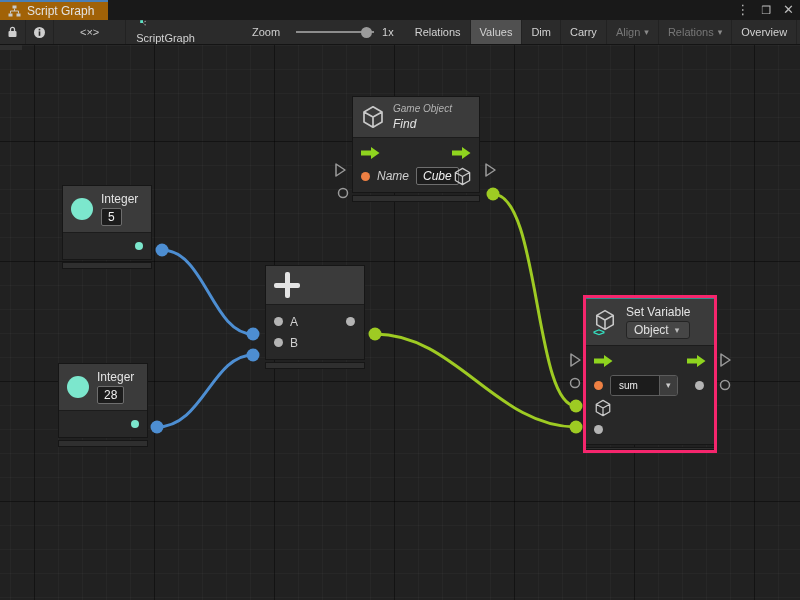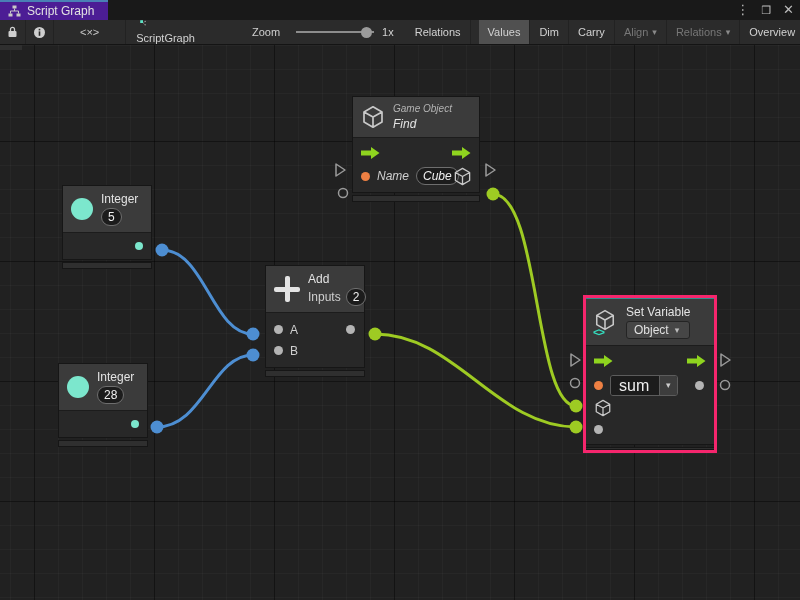--- a/index.html
+++ b/index.html
@@ -1,33 +1,33 @@
 <!DOCTYPE html>
 <html style="--wire-blue: #4d8ed2; --wire-green: #9ecb23; --flow-green: #8fd41f; --selection: #f5266d; --header-accent: #2e8f8f; --mint: #7ce7cd; --orange: #ee8043; --port-gray: #b4b4b4; --focus-blue: #4a7fb5;"><head>
 <meta charset="utf-8">
 <style>
   * { margin:0; padding:0; box-sizing:border-box; }
   html,body { width:800px; height:600px; overflow:hidden; }
   body { font-family:"Liberation Sans", sans-serif; background:#191919; color:#ddd; }
 
   
   .tabbar { height:20px; background:#191919; display:flex; align-items:stretch; position:relative; }
-  .tab { display:flex; align-items:center; gap:6px; padding:0 14px 0 8px; background:#4c1d95;
+  .tab { display:flex; align-items:center; gap:6px; padding:0 14px 0 8px; background:#a16207;
          border-top:2px solid var(--focus-blue,#4a7fb5); font-size:12px; color:#e2e2e2; }
   .win-controls { position:absolute; right:6px; top:0; height:20px; display:flex; align-items:center; gap:12px;
                   color:#bdbdbd; font-size:13px; }
   .win-controls span { cursor:default; line-height:20px; }
 
   .toolbar { height:25px; background:#2b2b2b; border-bottom:1px solid #141414; display:flex; align-items:stretch;
              font-size:11px; color:#d2d2d2; }
   .tool-btn { display:flex; align-items:center; justify-content:center; padding:12px 9px; border-right:1px solid #222;
               white-space:nowrap; cursor:default; }
   .tool-btn.icon-btn { padding:0 7px; }
   .tool-btn.wide { padding:0 26px; }
-  .tool-btn.active { background:#505050;margin-left:8px; }
+  .tool-btn.active { background:#505050; }
   .tool-btn.disabled { color:#777; }
   .tool-btn .dd { margin-left:4px; font-size:9px; color:#8a8a8a; }
   .tool-label { display:flex; align-items:center; padding:0 8px; color:#cfcfcf;margin-left:29px; }
   .graph-name { display:flex; align-items:flex-start; gap:6px; padding:0 10px;flex-direction:column; }
   .zoom-group { display:flex; align-items:center; gap:8px; padding:0 10px; }
   .slider { position:relative; width:78px; height:12px; display:flex; align-items:center; }
   .slider .track { width:100%; height:2px; background:#8d8d8d; }
   .slider .handle { position:absolute; right:2px; top:1px; width:11px; height:11px; border-radius:50%; background:#9b9b9b; }
   .right-group { display:flex; align-items:stretch; margin-left:2px; }
 
@@ -60,41 +60,41 @@
   .node-title { font-size:12px; color:#e3e3e3; }
   .node-sub { font-size:10px; color:#b3b3b3; margin-bottom:1px; }
   .node-footer { margin-top:2px; height:7px; background:#2f2f2f; border:1px solid #161616; }
   .node-body { padding:4px 0; }
   .row { display:flex; align-items:center; gap:7px; padding:0 8px; }
   .port-label { font-size:12px; color:#cfcfcf; }
   .dot { width:9px; height:9px; border-radius:50%; flex:0 0 auto; }
   .dot.gray { background:var(--port-gray); }
   .dot.orange { background:var(--orange); }
   .dot.mint-sm { width:8px; height:8px; background:var(--mint); }
-  .value-box { background:#1c1c1c; border:1px solid #6e6e6e; border-radius:9px; padding:0 6px;
+  .value-box { background:#1c1c1c; border:1px solid #6e6e6e; border-radius:2px; padding:0 6px;
                font-size:12px; color:#efefef; line-height:16px; min-width:16px; text-align:right; }
   .mint-circle { width:22px; height:22px; border-radius:50%; background:var(--mint); flex:0 0 auto; }
   .plus-icon { position:relative; width:26px; height:26px; flex:0 0 auto; }
   .plus-icon::before { content:""; position:absolute; left:10.5px; top:0; width:5px; height:26px; background:#e4e4e4; border-radius:2px; }
   .plus-icon::after  { content:""; position:absolute; top:10.5px; left:0; height:5px; width:26px; background:#e4e4e4; border-radius:2px; }
   .flow-arrow { display:block; }
   .flow-arrow path { fill:var(--flow-green); }
   .cube-icon path { fill:none; stroke:#c9c9c9; stroke-width:1.4; stroke-linejoin:round; }
   .hcol { display:flex; flex-direction:column; gap:2px; }
 
   .selected-wrap { border:3px solid var(--selection); background:transparent; }
   .accent-bar { height:5px; background:var(--header-accent); }
   .sv-icon { position:relative; width:24px; height:26px; flex:0 0 auto; }
   .sv-icon .angle { position:absolute; left:-1px; bottom:-3px; font-size:11px; font-weight:bold; color:#35dfc0;
                     background:transparent; letter-spacing:-1px; }
   .obj-dropdown { display:inline-flex; align-items:center; gap:6px; background:#464646; border:1px solid #242424;
                   border-radius:3px; padding:1px 7px; font-size:12px; color:#e0e0e0; }
   .obj-dropdown .dd { font-size:9px; color:#bbb; }
   .var-select { display:inline-flex; align-items:stretch; border:1px solid #5c5c5c; border-radius:3px; overflow:hidden; }
-  .var-select .vs-field { background:#1c1c1c; color:#eee; font-size:16px; padding:1px 8px; min-width:48px; line-height:17px; }
+  .var-select .vs-field { background:#1c1c1c; color:#eee; font-size:10px; padding:1px 8px; min-width:48px; line-height:17px; }
   .var-select .vs-btn { background:#3d3d3d; border-left:1px solid #5c5c5c; color:#ccc; font-size:9px;
                         display:flex; align-items:center; padding:0 6px; }
   .abs { position:absolute; }
 </style>
 </head>
 <body>
 
 <div class="tabbar">
   <div class="tab">
     <svg width="13" height="12" viewBox="0 0 13 12">
@@ -223,27 +223,20 @@
         <div class="dot mint-sm abs" style="right:8px; top:9px;"></div>
       </div>
     </div>
     <div class="node-footer"></div>
   </div>
 
   <div class="node" style="left:265px; top:220px; width:100px;">
     <div class="node-main">
       <div class="node-header">
         <div class="plus-icon"></div>
-        <div class="hcol">
-          <span class="node-title">Add</span>
-          <span style="display:flex; align-items:center; gap:5px;">
-            <span class="port-label">Inputs</span>
-            <span class="value-box">2</span>
-          </span>
-        </div>
       </div>
       <div class="node-body" style="padding:6px 0;">
         <div class="row" style="height:21px; position:relative;">
           <div class="dot gray"></div>
           <span class="port-label">A</span>
           <div class="dot gray abs" style="right:9px;"></div>
         </div>
         <div class="row" style="height:21px;">
           <div class="dot gray"></div>
           <span class="port-label">B</span>

